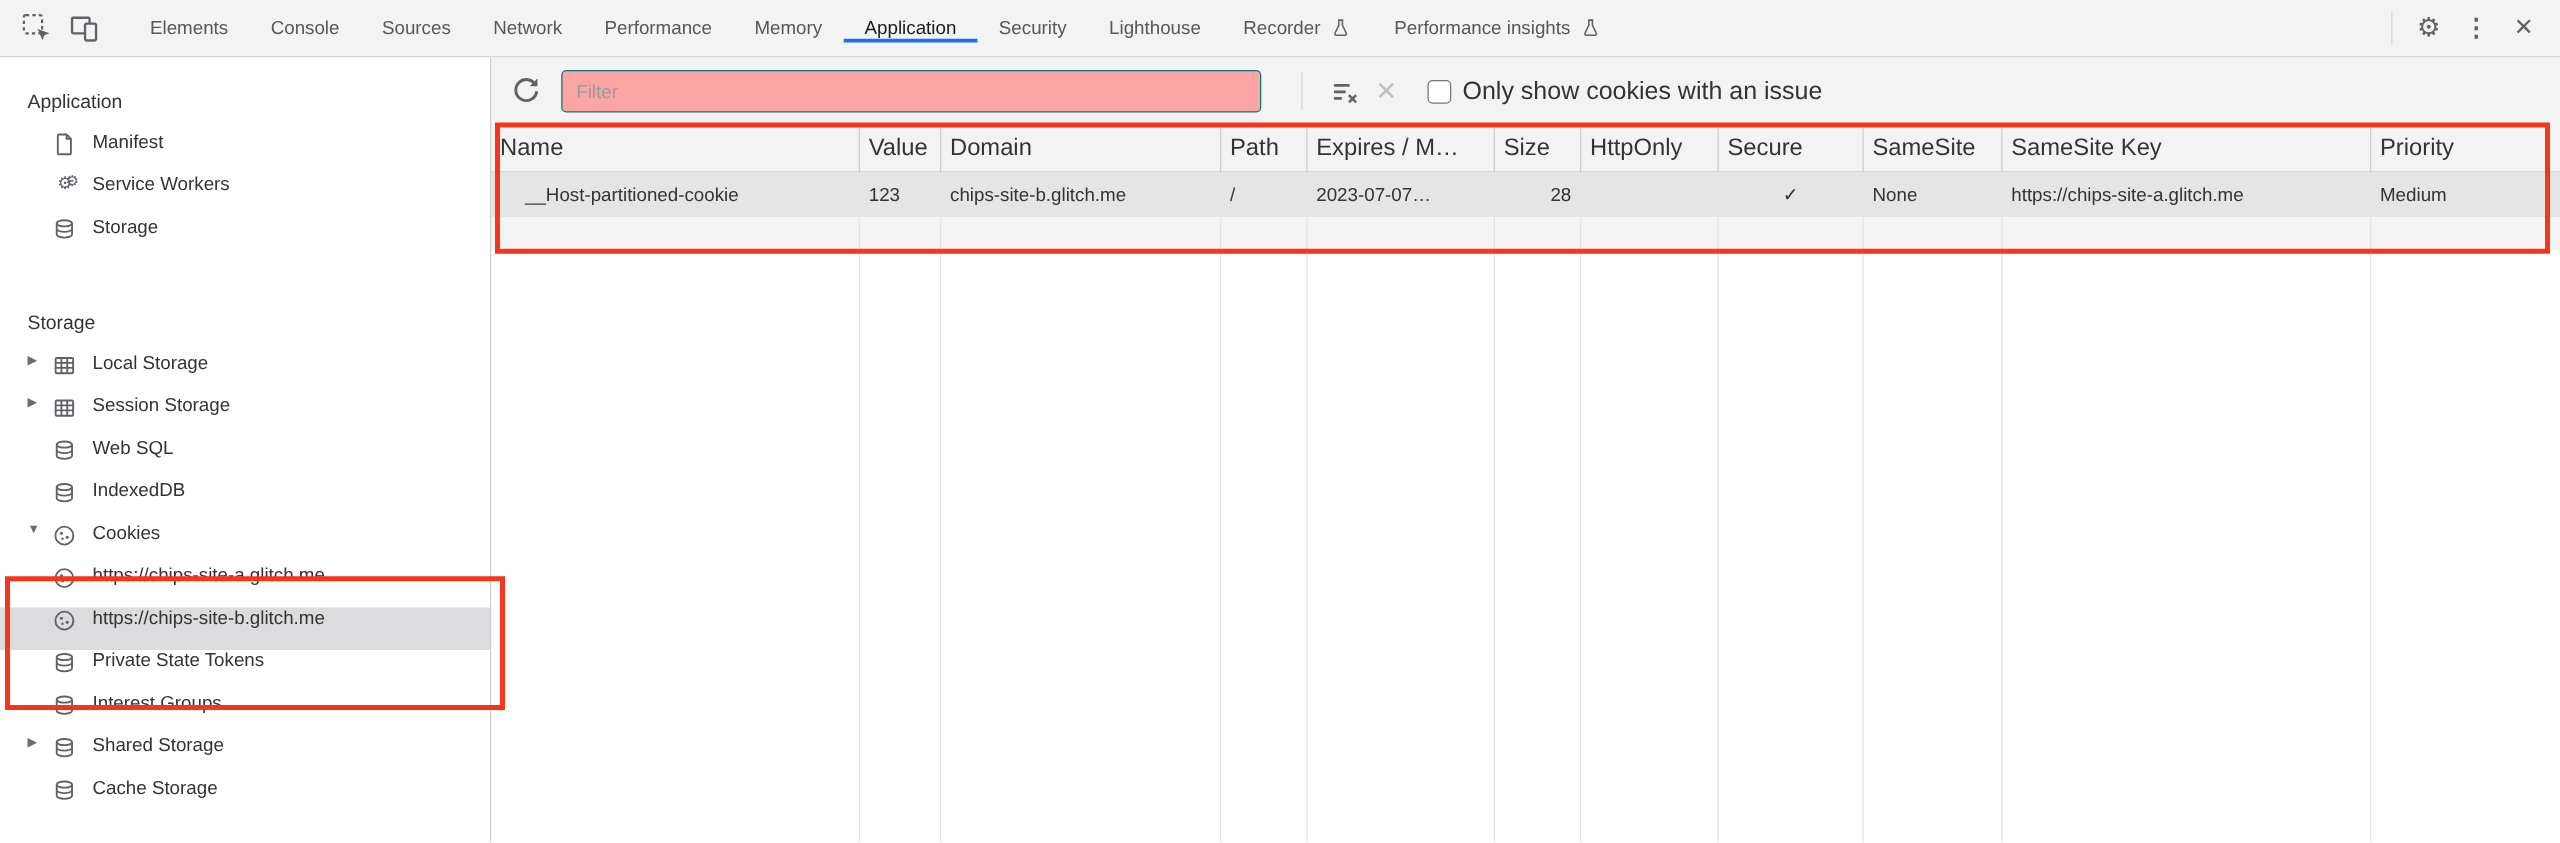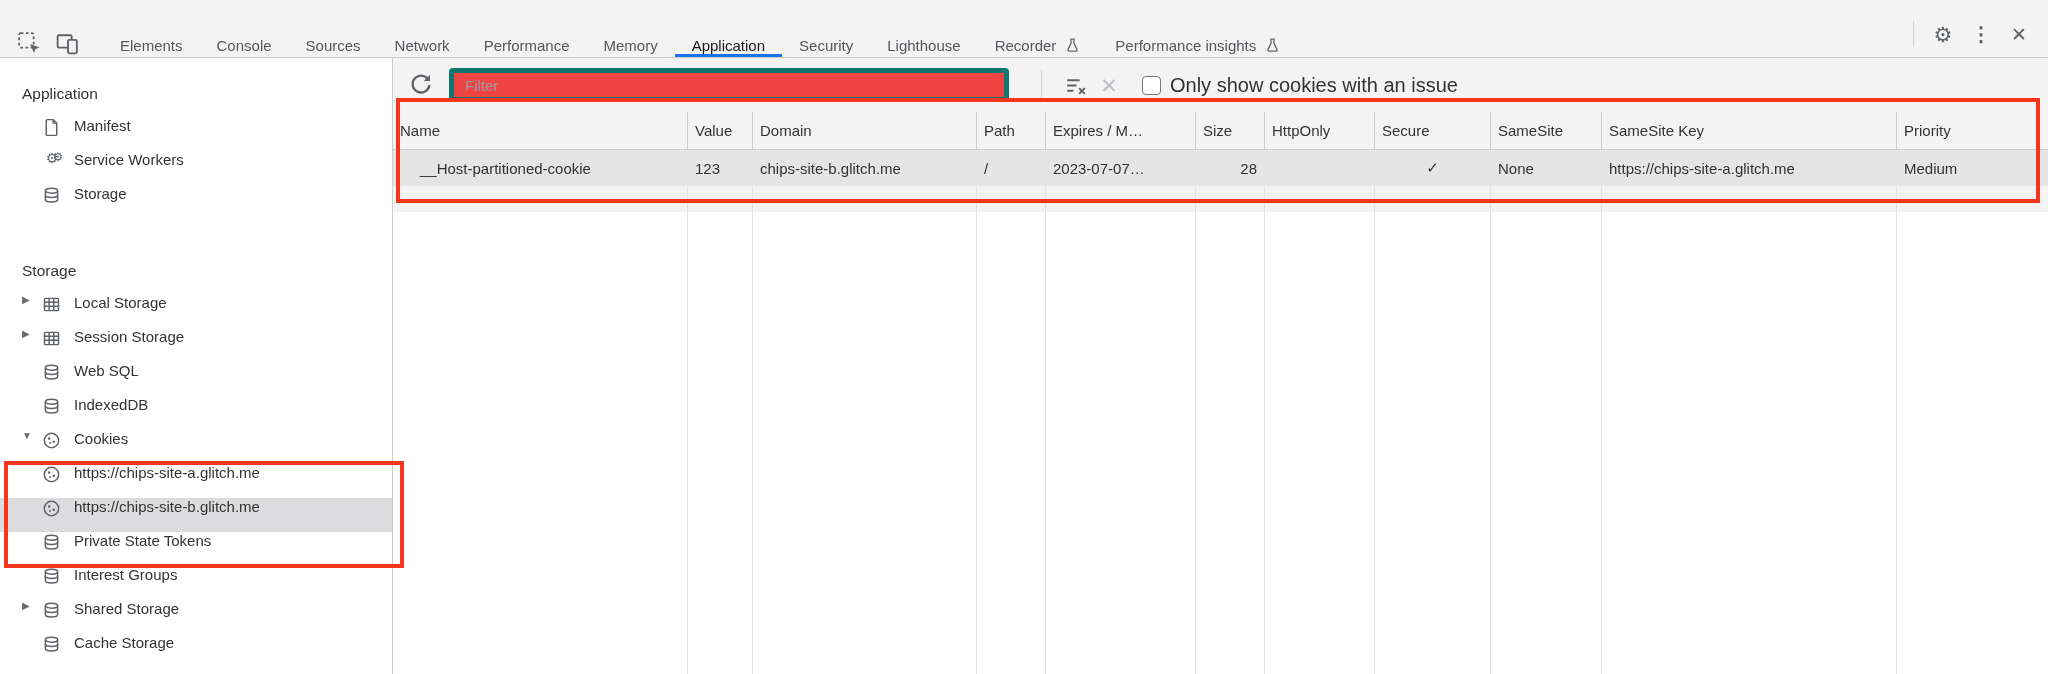--- a/index.html
+++ b/index.html
@@ -13,22 +13,22 @@
     --tab-txt:#55575c;
     --gridline:#e3e3e6;
   }
   *{box-sizing:border-box;margin:0;padding:0}
   body{
     width:2048px;height:674px;position:relative;overflow:hidden;background:#fff;
     font-family:"Liberation Sans",sans-serif;font-size:15px;color:var(--txt);
   }
   svg{display:block}
   
-  .tabbar{height:58px;background:var(--bar-bg);border-bottom:1px solid var(--bar-border);
-    display:flex;align-items:flex-end;padding-left:10px}
+  .tabbar{height:46px;background:var(--bar-bg);border-bottom:1px solid var(--bar-border);
+    display:flex;align-items:center;padding-left:10px}
   .tbicon{width:38px;display:flex;align-items:center;justify-content:center;cursor:pointer}
   .vdiv{width:1px;background:#d4d4d6;margin:10px 8px}
   .tab{display:flex;align-items:center;gap:8px;padding:3px 17px 0 17px;color:var(--tab-txt);
     border-bottom:3px solid transparent;cursor:pointer;white-space:nowrap}
   .tab.active{color:#191a1c;border-bottom-color:var(--accent)}
   .tb-right{margin-left:auto;display:flex;align-items:center;gap:4px;padding-right:12px}
   .tb-right .tbicon{width:34px}
   .glyph{color:var(--icon);line-height:1}
   .kebab{font-size:20px;font-weight:bold}
   .closex{font-size:19px}
@@ -43,35 +43,35 @@
   .srow .tri{width:18px;font-size:10px;color:#6c6c70;flex:none}
   .srow .icn{width:23px;margin-right:11px;flex:none;display:flex;justify-content:center}
   .srow.child{padding-left:40px}
   .srow.selected{background:var(--sel)}
   .gearpair{font-size:14px;color:var(--icon);letter-spacing:-6px;display:inline-block;transform:translatey(-1px)}
   .gearpair .g2{font-size:12px;vertical-align:-4px}
   
   .main{flex:1;display:flex;flex-direction:column;min-width:0}
   .toolbar{height:54px;background:var(--bar-bg);display:flex;align-items:center;padding-left:12px;flex:none}
   .refresh{width:32px;height:32px;display:flex;align-items:center;justify-content:center;cursor:pointer}
-  .filter{width:560px;height:34px;margin-left:12px;border:5px solid #0f766e;border-radius:4px;
-    background:#ef4444;padding:0 11px;font-size:15px;color:var(--txt);outline:none;
+  .filter{width:560px;height:34px;margin-left:12px;border:1px solid #0f766e;border-radius:4px;
+    background:#fca5a5;padding:0 11px;font-size:15px;color:var(--txt);outline:none;
     font-family:"Liberation Sans",sans-serif}
   .filter::placeholder{color:#9a9a9e}
   .vdiv2{width:1px;height:30px;background:#d4d4d6;margin:0 16px 0 32px}
   .icbtn{width:34px;height:34px;display:flex;align-items:center;justify-content:center;cursor:pointer}
   .disx{color:#bdc1c6;font-size:21px}
   .checkbox{width:19px;height:19px;border:1.5px solid #73767a;border-radius:4px;background:#fff;
     margin-left:16px;flex:none;cursor:pointer}
   .cblabel{margin-left:9px;font-size:20px}
   
   .grid{display:grid;grid-template-columns:295px 65px 224px 69px 150px 69px 110px 116px 111px 295px minmax(0,1fr)}
   .grid>div{display:flex;align-items:center;padding:0 7px;overflow:hidden;white-space:nowrap}
   .thead{height:38px;background:var(--bar-bg);flex:none}
-  .thead>div{border-right:1px solid var(--bar-border);border-bottom:1px solid var(--bar-border);font-size:15px}
+  .thead>div{border-right:1px solid var(--bar-border);border-bottom:1px solid var(--bar-border);font-size:19px}
   .thead>div:last-child{border-right:none}
   .trow{height:36px;background:#e5e5e5;flex:none}
   .trow>div{border-right:1px solid var(--gridline)}
   .trow>div:last-child{border-right:none}
   .cell-name{padding-left:27px !important}
   .cell-size{justify-content:flex-end}
   .cell-secure{justify-content:center}
   .stripe{height:26px;background:var(--bar-bg);flex:none}
   .stripe>div,.filler>div{border-right:1px solid var(--gridline)}
   .stripe>div:last-child,.filler>div:last-child{border-right:none}

